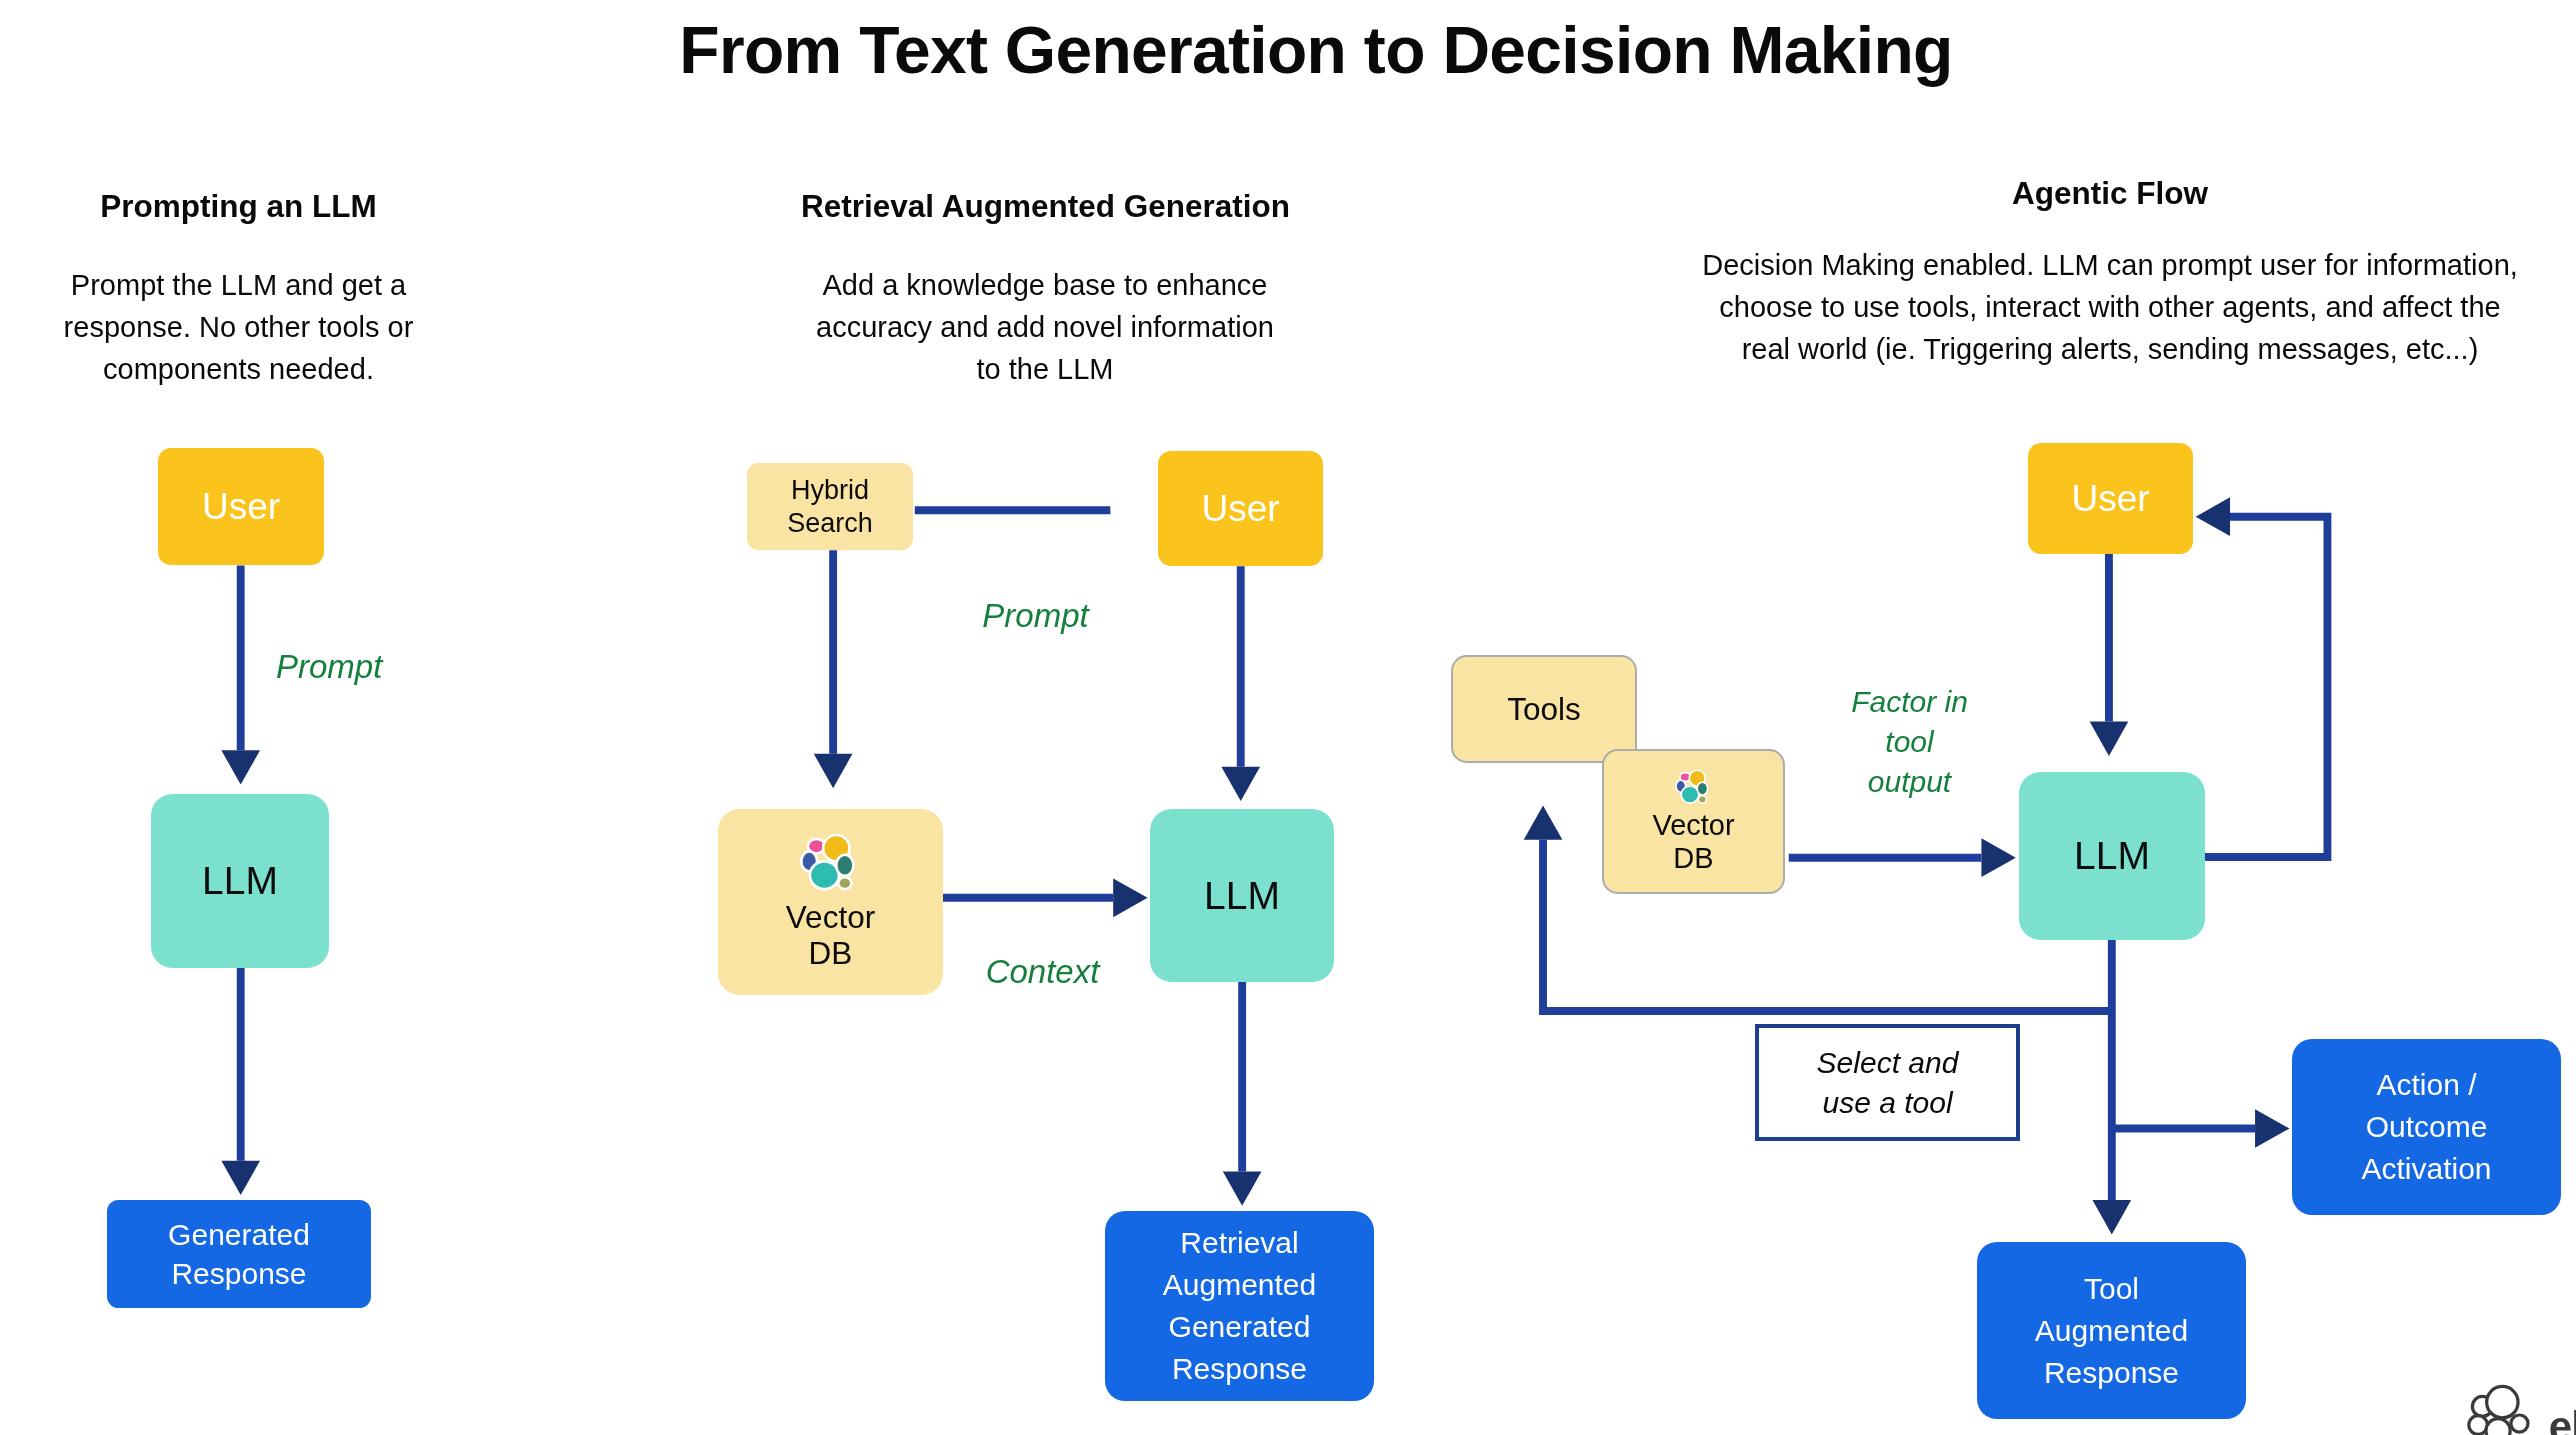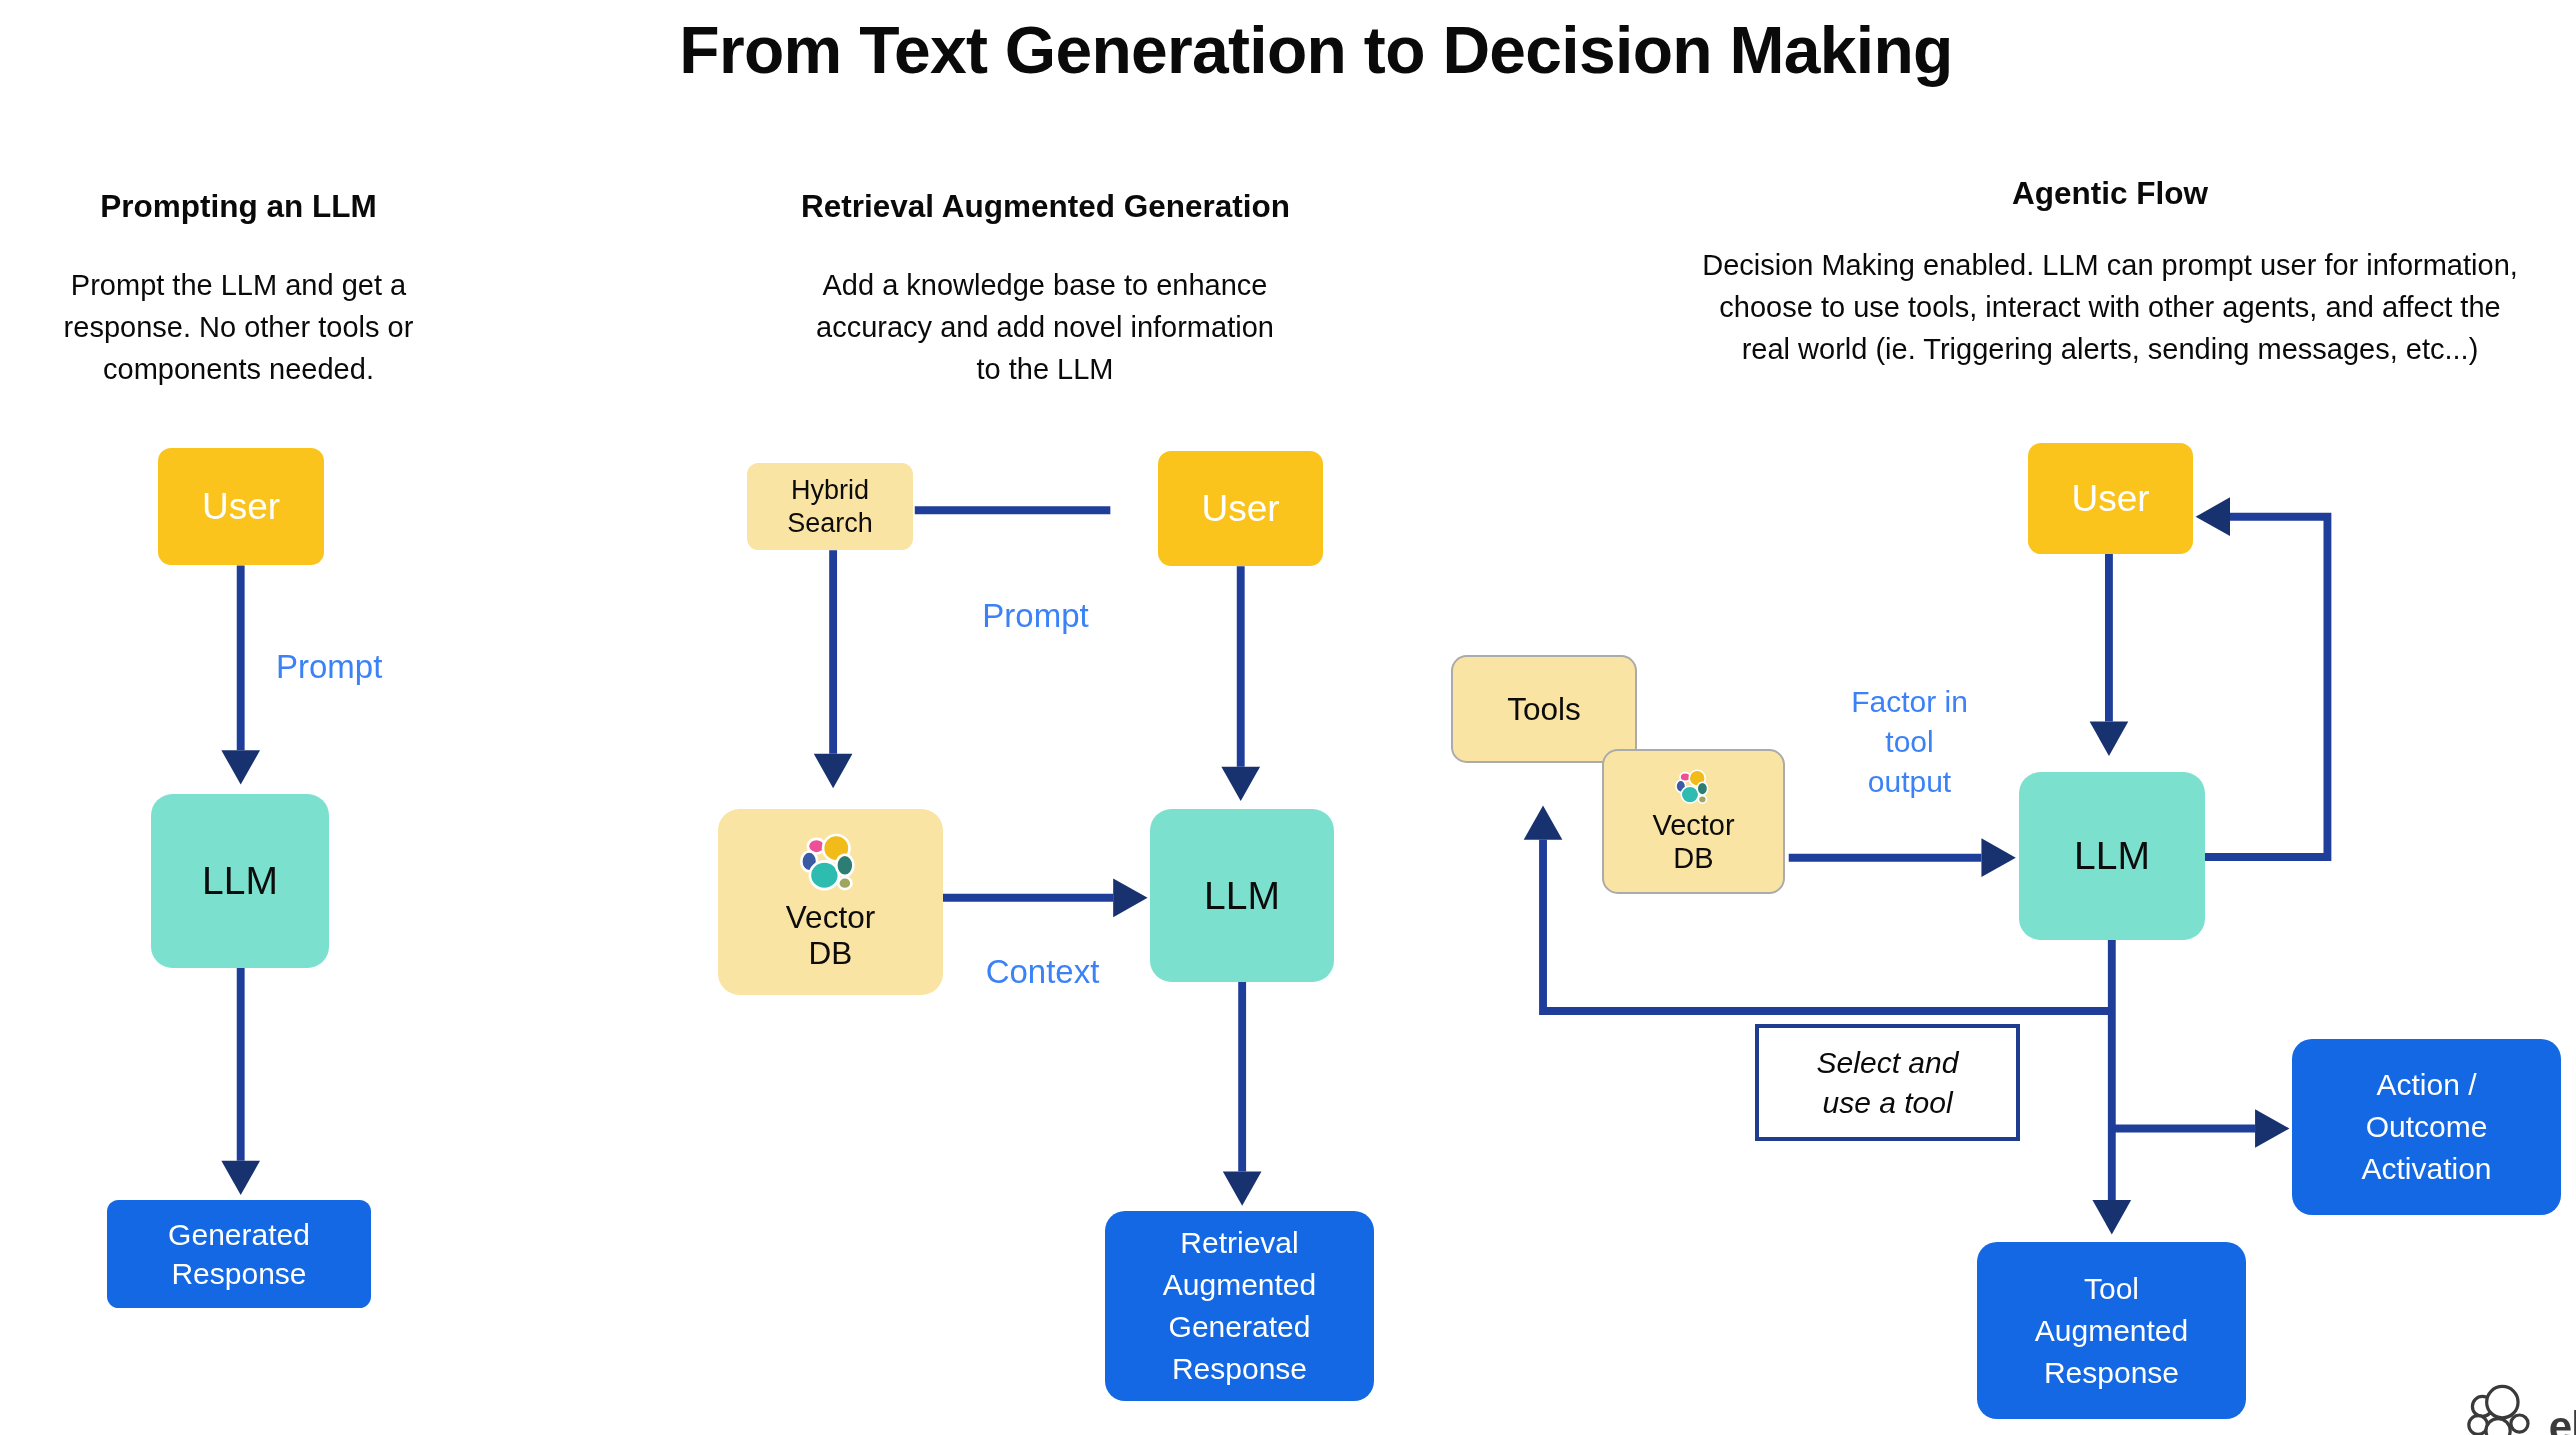--- a/index.html
+++ b/index.html
@@ -20,21 +20,21 @@
   }
   .node{
     display:flex;align-items:center;justify-content:center;flex-direction:column;
     text-align:center;white-space:pre-line;box-sizing:border-box;
   }
   .gold{background:#FBC41C;color:#ffffff;border-radius:13px;}
   .teal{background:#7CE0CE;color:#0c0c0c;border-radius:21.5px;}
   .blue{background:#1568E3;color:#ffffff;border-radius:20px;}
   .pale{background:#FAE4A3;color:#0c0c0c;}
   .gray-border{border:2.9px solid #ABABAB;}
-  .label-italic{color:#3b82f6;white-space:pre-line;}
+  .label-italic{font-style:italic;color:#15803d;white-space:pre-line;}
   .select-box{
     background:#ffffff;border:4.3px solid #1F3D8F;color:#0a0a0a;
     font-style:italic;font-size:30px;line-height:40px;
   }
   #connector-layer{left:0;top:0;width:2576px;height:1436px;pointer-events:none;}
   #footer-logo{left:2461px;top:1379px;width:158px;height:79px;display:flex;align-items:flex-start;}
   #footer-logo-text{
     font-size:42px;font-weight:700;color:#3a3a3a;margin-left:5.7px;margin-top:24px;
     letter-spacing:-0.7px;
   }

